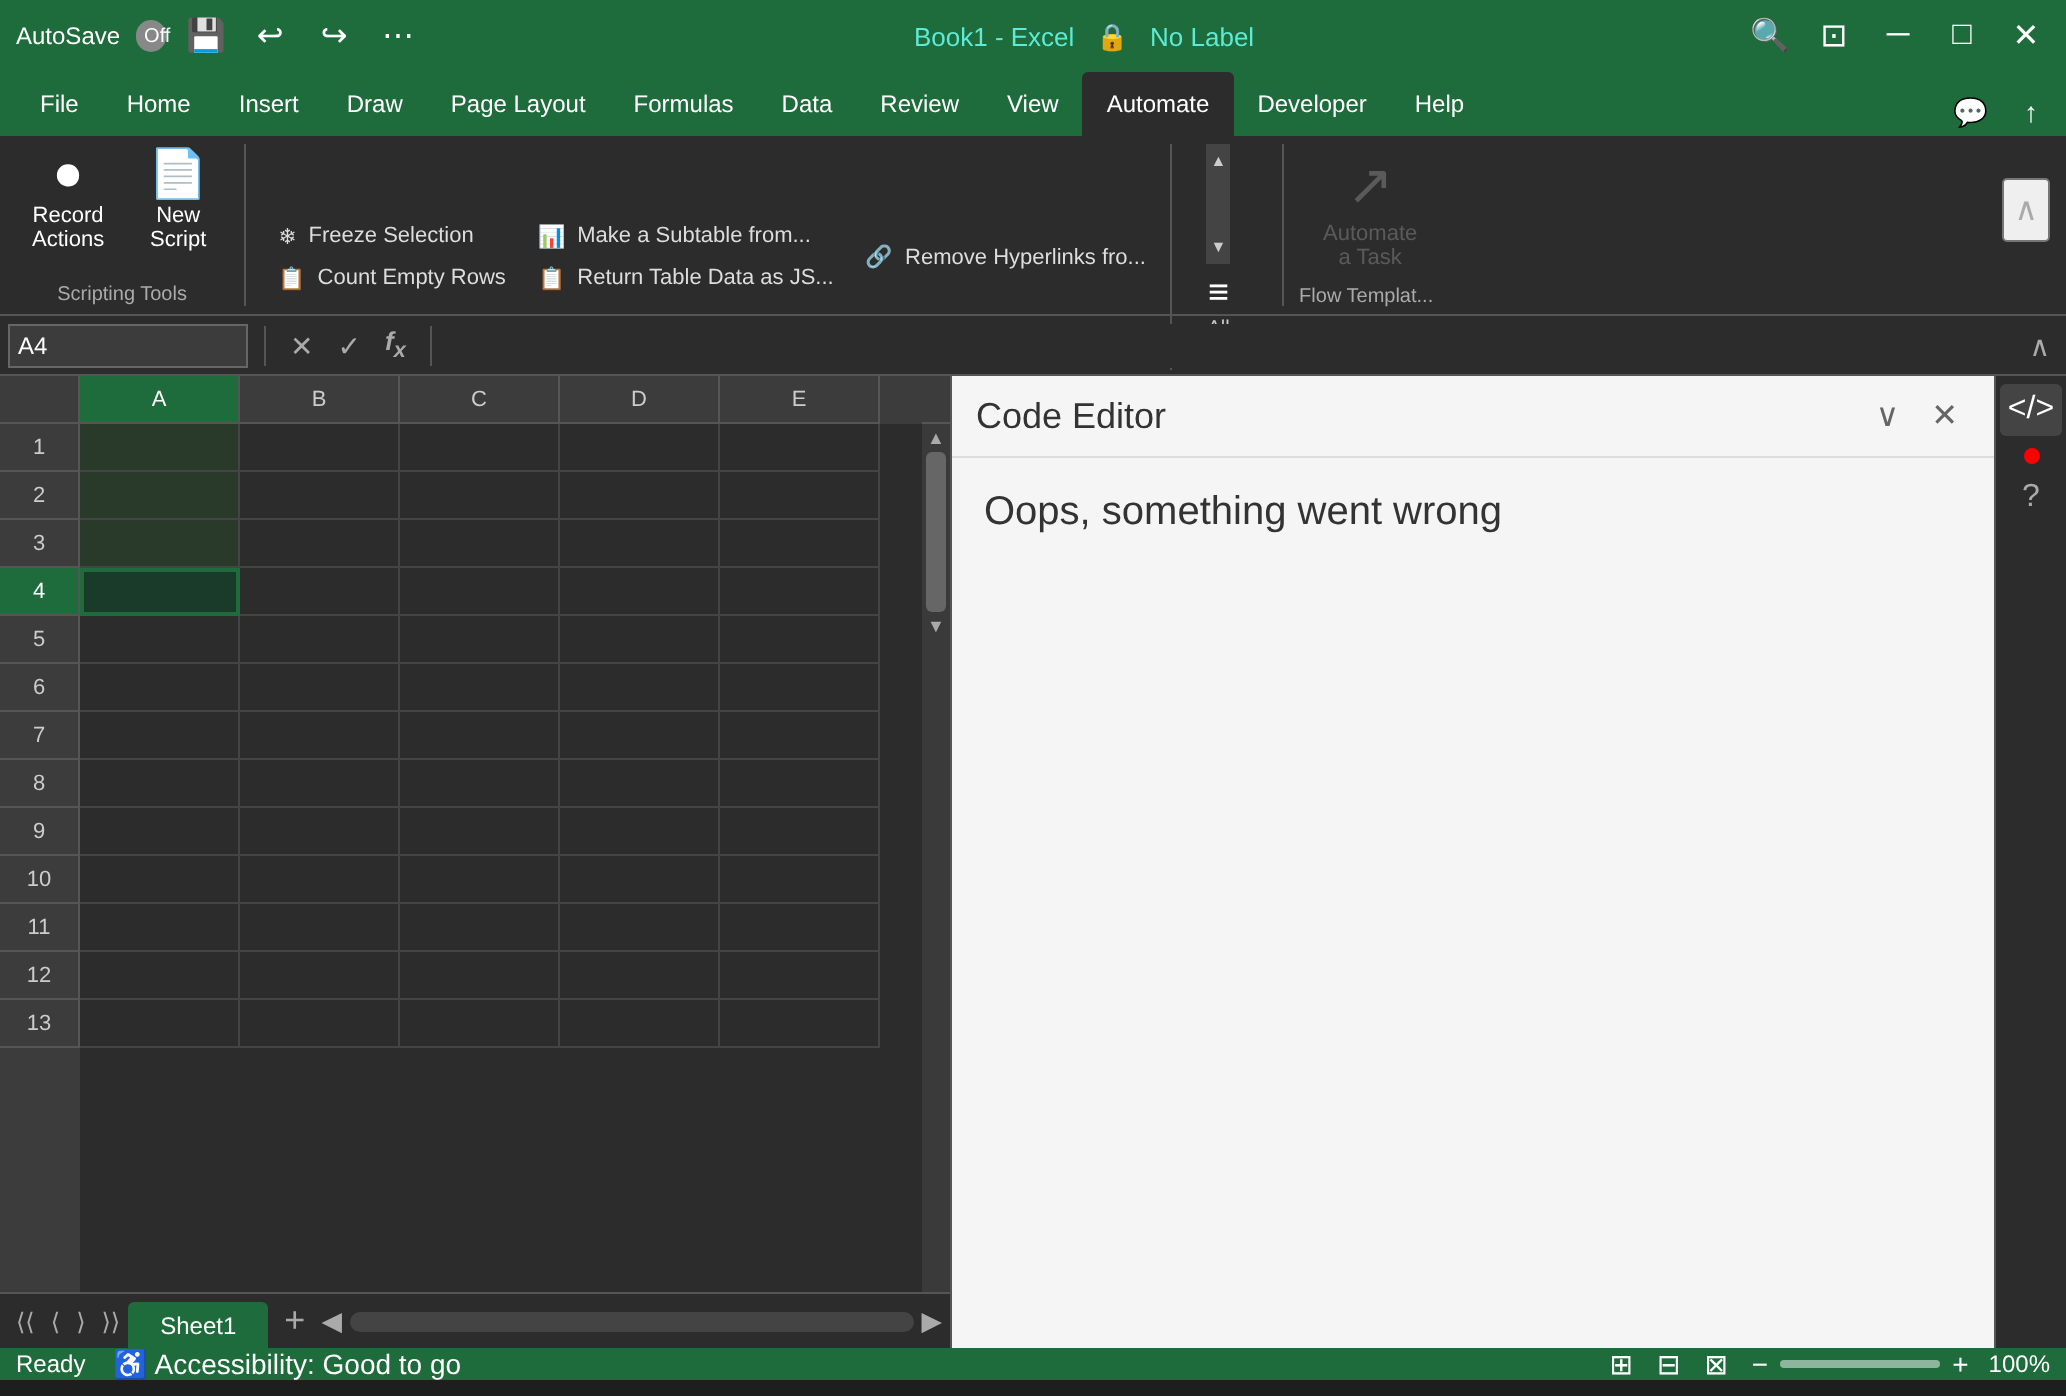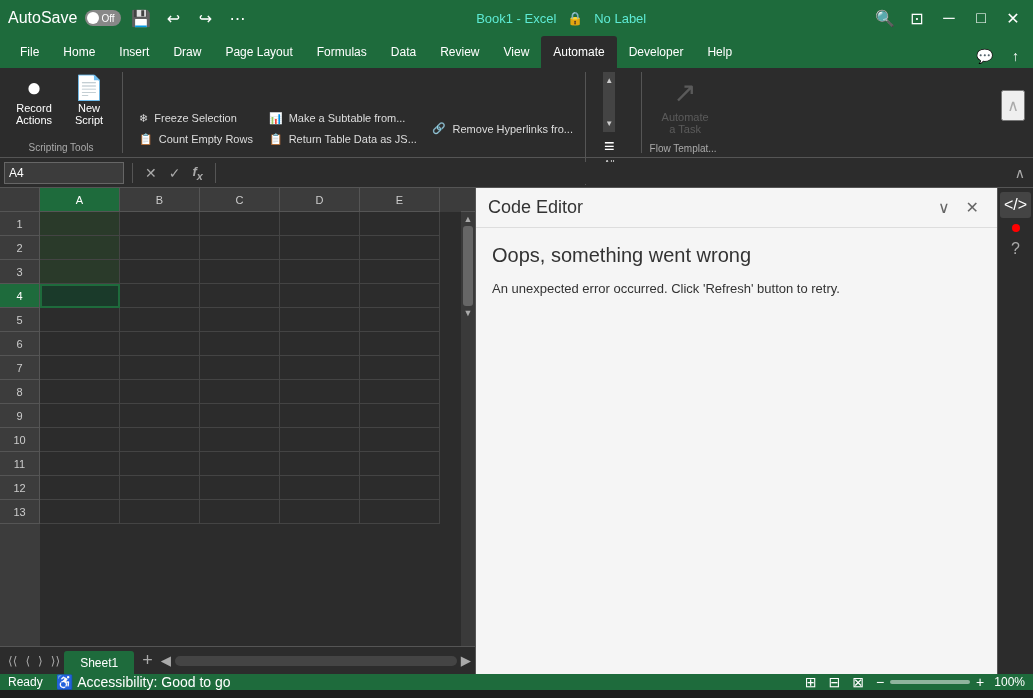--- a/index.html
+++ b/index.html
@@ -9,25 +9,25 @@
     .title-bar {
       background: #1e6b3c;
       color: white;
       height: 36px;
       display: flex;
       align-items: center;
       padding: 0 8px;
       justify-content: space-between;
     }
     .title-bar-left { display: flex; align-items: center; gap: 8px; }
-    .autosave-label { font-size: 16px; color: white; }
+    .autosave-label { font-size: 12px; color: white; }
     .toggle-switch {
       background: #888;
       border-radius: 10px;
-      width: 36px;
+      width: 15px;
       height: 16px;
       display: inline-flex;
       align-items: center;
       padding: 2px;
       cursor: pointer;
     }
     .toggle-knob {
       width: 12px; height: 12px;
       background: white;
       border-radius: 50%;
@@ -667,23 +667,20 @@
   <div class="code-editor-panel">
     <div class="code-editor-header">
       <span class="code-editor-title">Code Editor</span>
       <div class="code-editor-controls">
         <button class="code-ctrl-btn">∨</button>
         <button class="code-ctrl-btn">✕</button>
       </div>
     </div>
     <div class="code-editor-body">
       <div class="error-title">Oops, something went wrong</div>
-      <div class="error-msg">
-        <span>An unexpected error occurred. Click 'Refresh' button to retry.</span>
-      </div>
     </div>
   </div>
 
   <div class="right-side-panel">
     <button class="side-btn active">&lt;/&gt;</button>
     <div class="error-dot"></div>
     <button class="side-btn">?</button>
   </div>
 </div>
 

